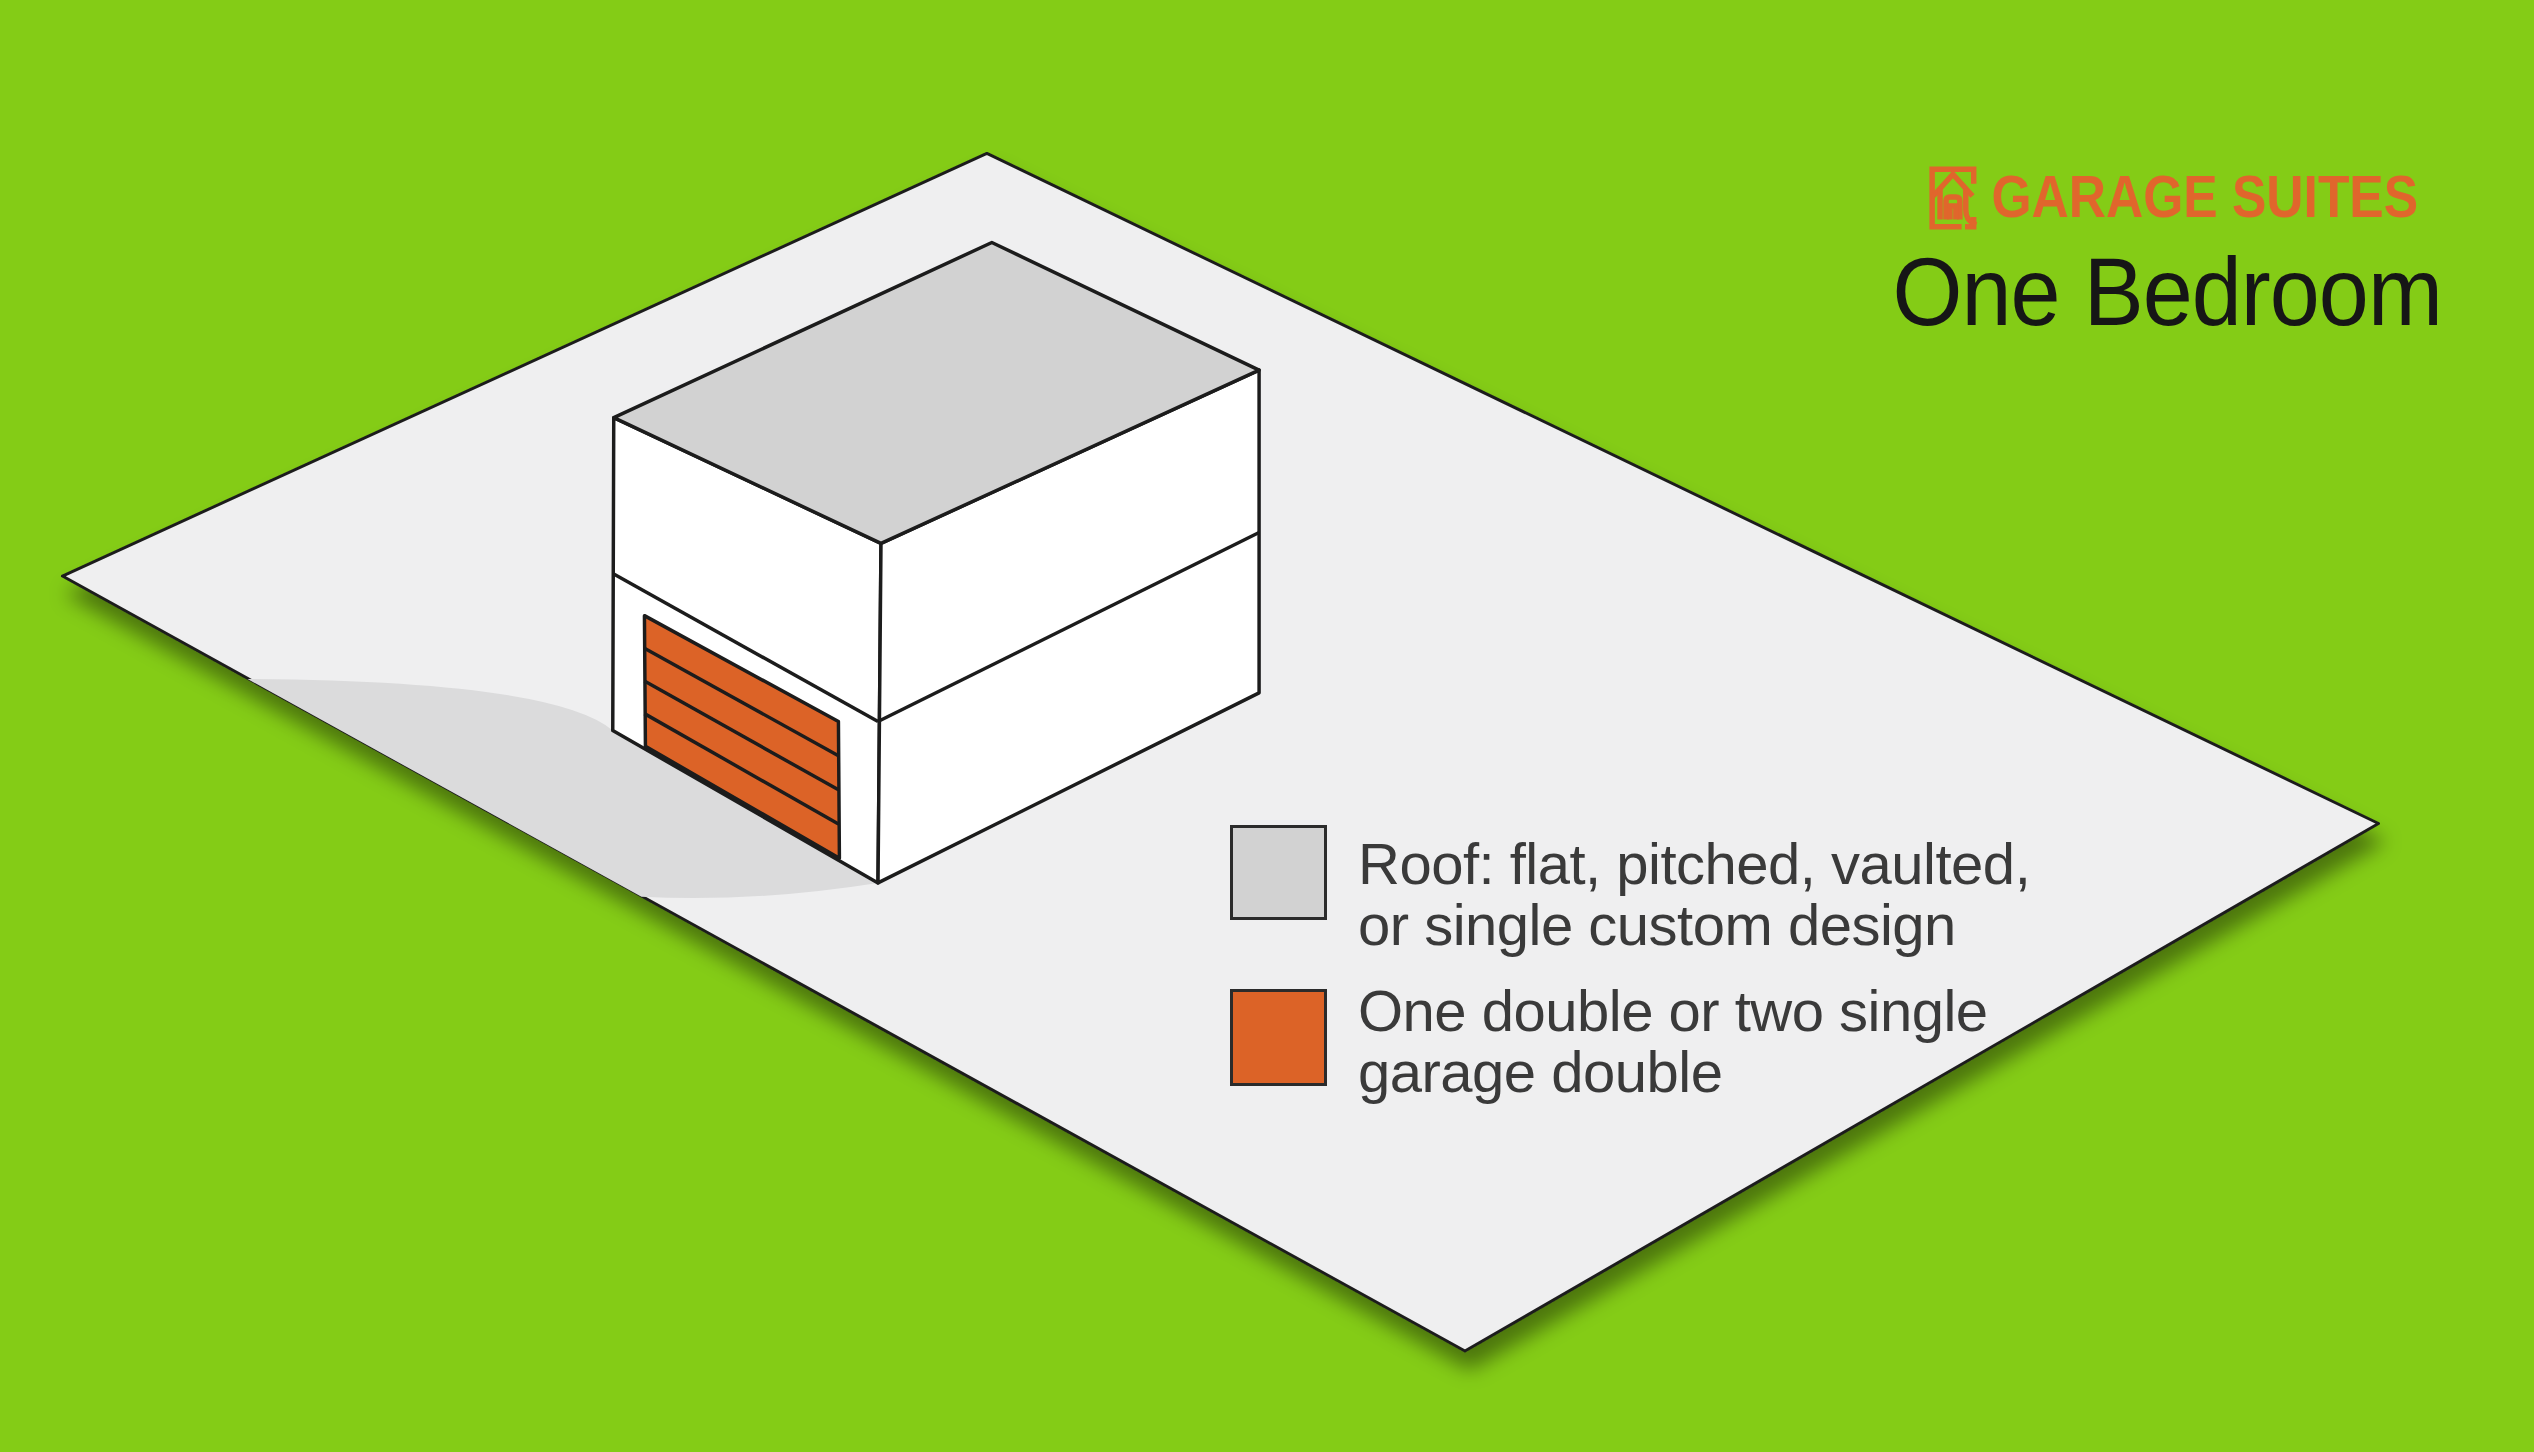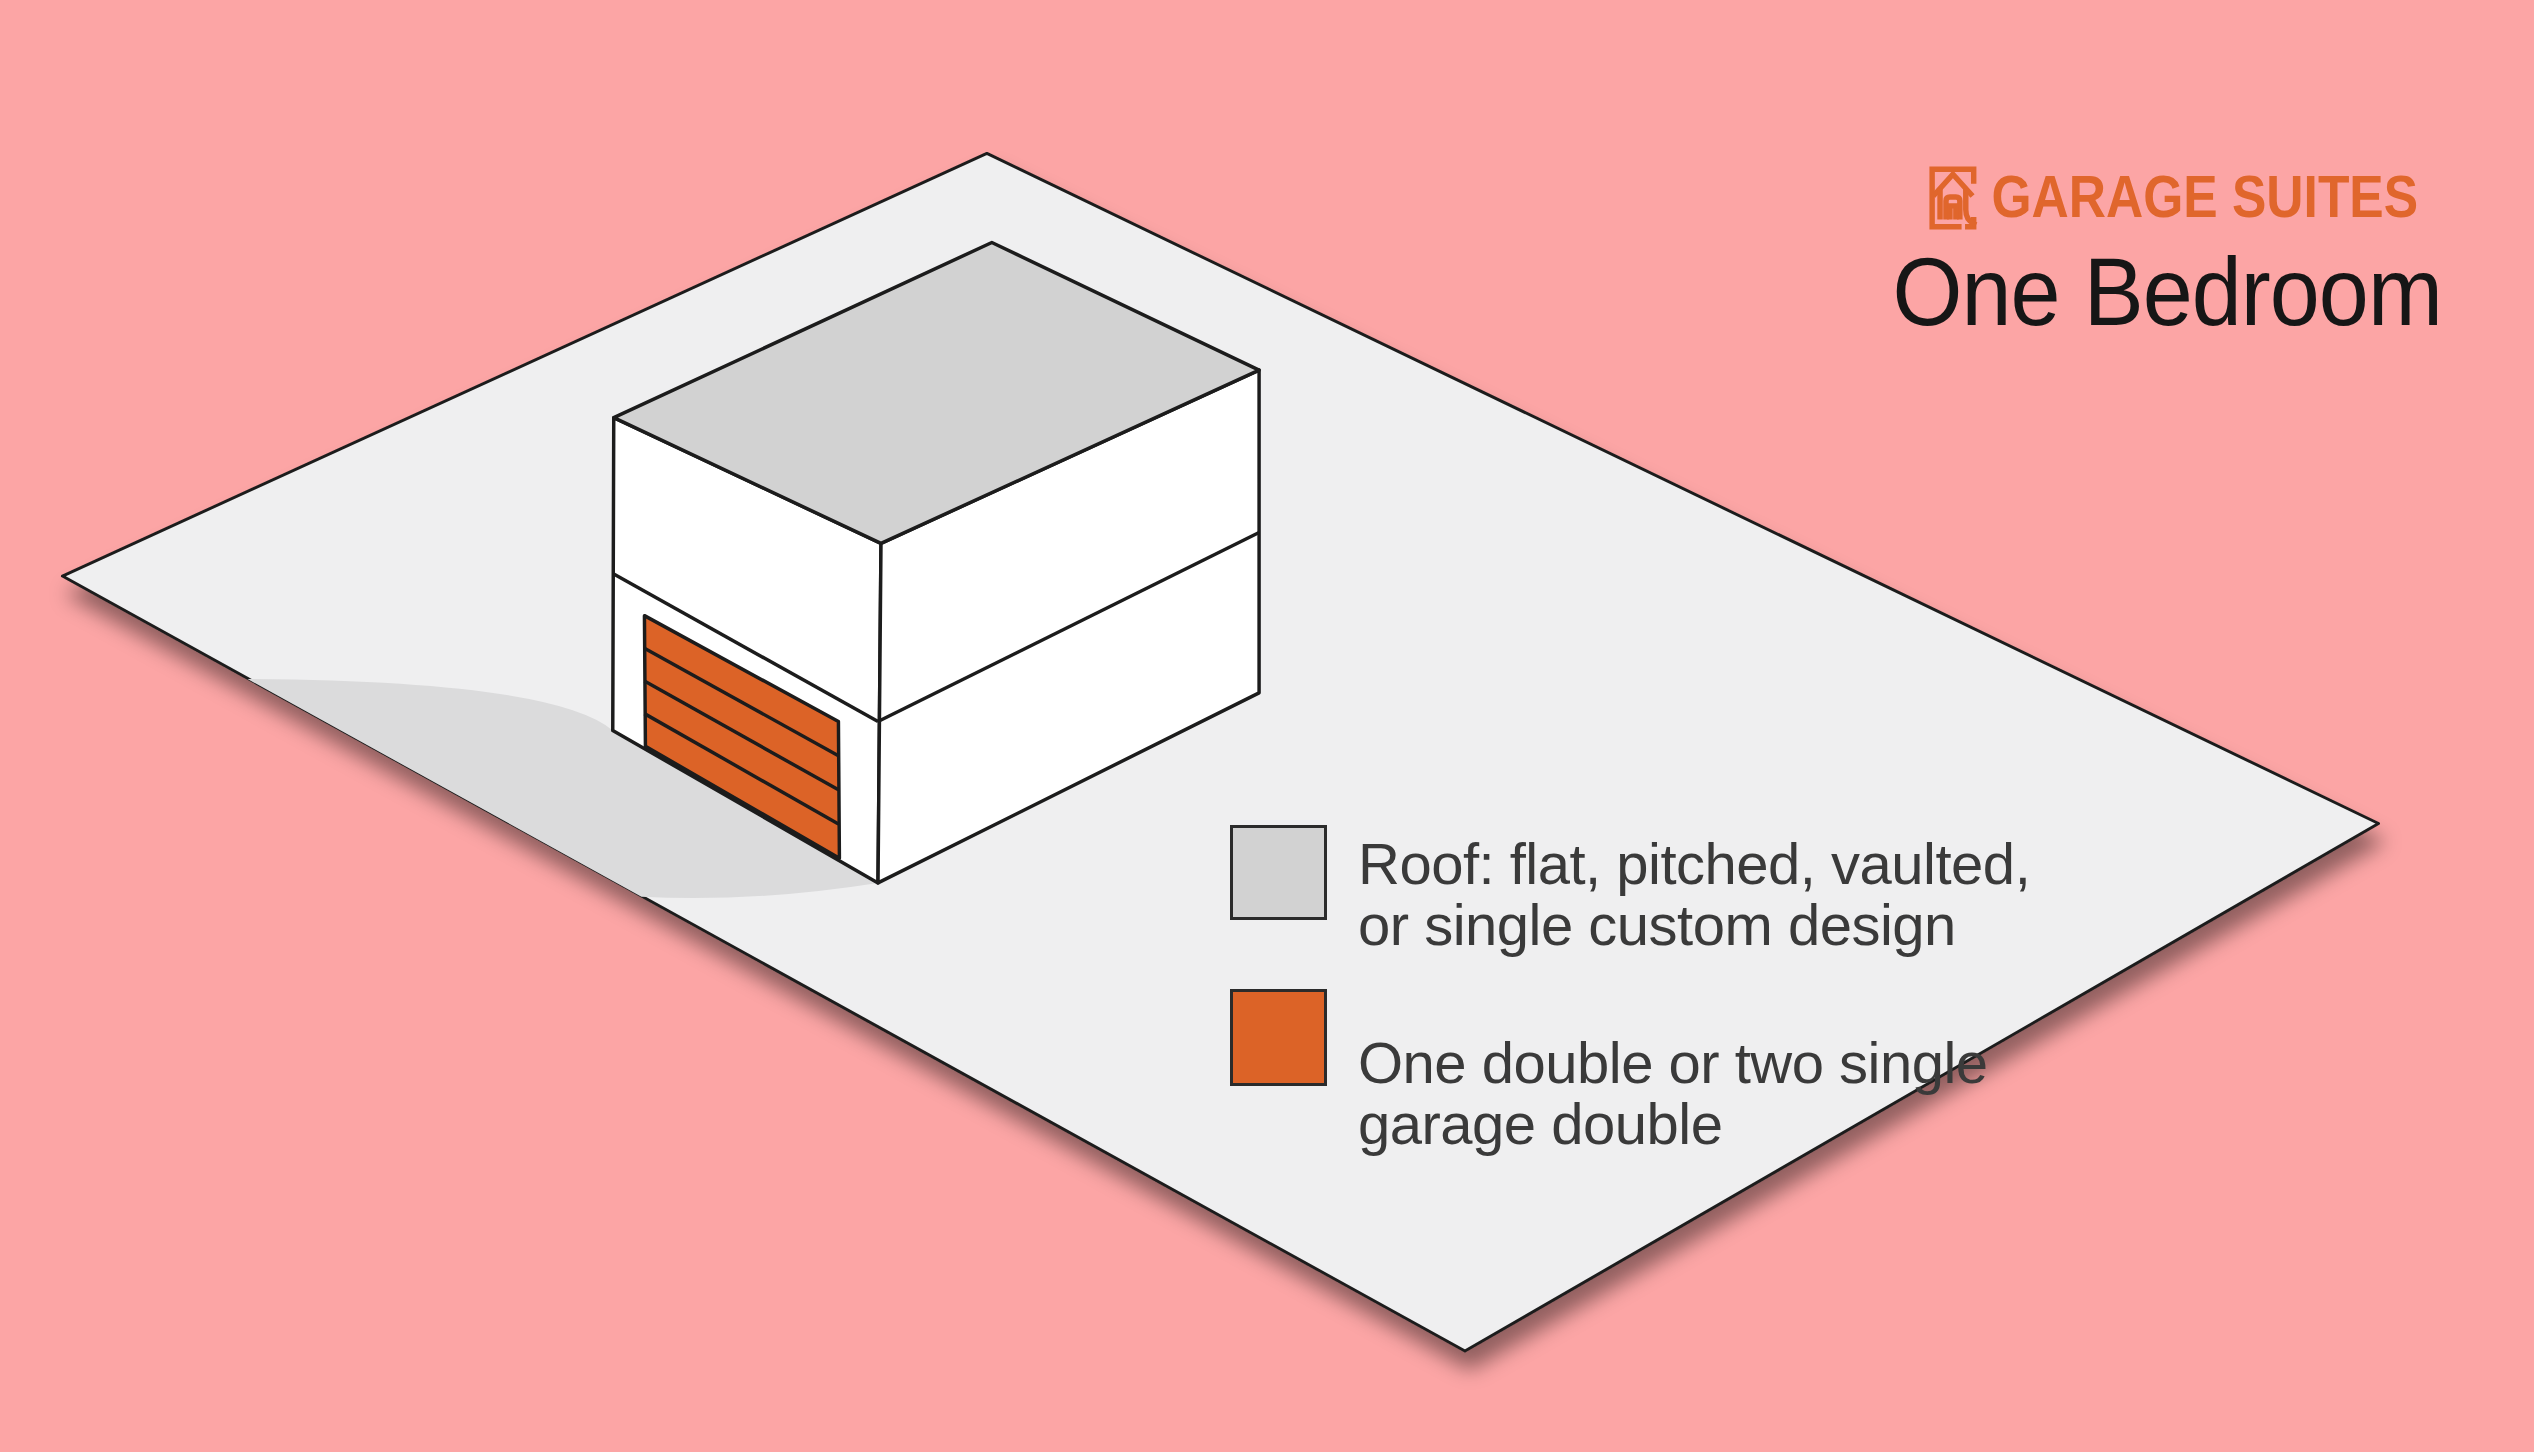--- a/index.html
+++ b/index.html
@@ -5,21 +5,21 @@
   html, body {
     margin: 0;
     padding: 0;
     background: #ffffff;
     font-family: "Liberation Sans", sans-serif;
   }
   .stage {
     position: relative;
     width: 2534px;
     height: 1452px;
-    background: #fca5a5;
+    background: #84cc16;
     overflow: hidden;
   }
   .illustration-svg {
     position: absolute;
     left: 0;
     top: 0;
     width: 2534px;
     height: 1452px;
     display: block;
   }
@@ -55,21 +55,21 @@
     position: absolute;
     left: 1358px;
     width: 693px;
     color: #3a3a3a;
     font-size: 58px;
     line-height: 61px;
     letter-spacing: -0.5px;
     white-space: nowrap;
   }
   .legend-label-roof { top: 833px; }
-  .legend-label-door { top: 1032px; }
+  .legend-label-door { top: 980px; }
   .brand-text {
     font-weight: 700;
     font-size: 60px;
     letter-spacing: 0px;
   }
   .title-text {
     font-weight: 400;
     font-size: 97px;
     letter-spacing: -1px;
   }

